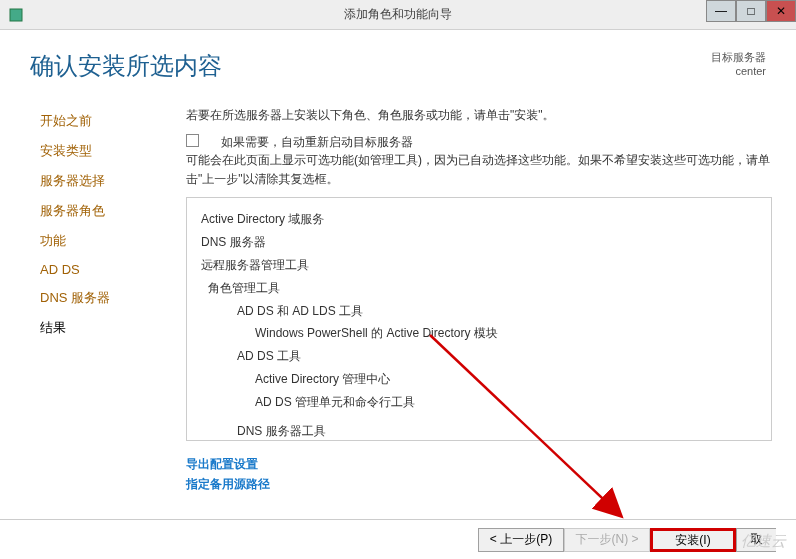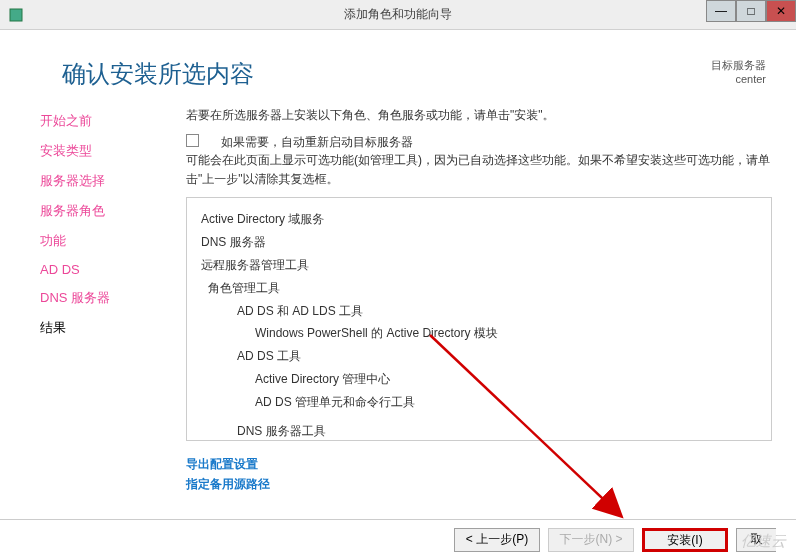--- a/index.html
+++ b/index.html
@@ -45,23 +45,22 @@
     justify-content: center;
     font-size: 12px;
     font-family: "Segoe UI Symbol", sans-serif;
   }
   .win-min { background: #cfd7db; border:1px solid #888;}
   .win-max { background: #cfd7db; border:1px solid #888;}
   .win-close { background: #c85050; color: #000; border:1px solid #888;}
   .header-row {
     display: flex;
     justify-content: space-between;
-    padding: 28px 30px 0 30px;
+    padding: 20px 30px 0 30px;
     height: 70px;
-    margin-left: 32px;
   }
   .page-title {
     font-size: 24px;
     color: #1e6091;
     font-weight: 300;
   }
   .target-server {
     text-align: right;
     font-size: 11px;
     color: #555;
@@ -71,21 +70,21 @@
     display:flex;
     flex:1;
   }
   .sidebar {
     width: 180px;
     padding: 6px 0;
     font-size: 13px;
   }
   .sidebar-item {
     padding: 6px 16px 6px 40px;
-    color: #ec4899;
+    color: #a16207;
     cursor: pointer;
   }
   .sidebar-item.active {
     background: #1979ca;
     color: #fff;
   }
   .sidebar-item.disabled {
     color: #000000;
   }
   .body-panel {
@@ -112,21 +111,21 @@
   .links { margin-top:14px; }
   .links a { color:#1979ca; text-decoration:none; display:block; font-size:12px; line-height:1.6;font-weight:bold;}
   .footer {
     position:absolute;
     bottom:0; left:0; right:0;
     height:40px;
     border-top:1px solid #ccc;
     display:flex;
     justify-content:flex-end;
     align-items:center;
-    gap:8px;
+    gap:0;
     padding:0 20px;
     background:#fff;
   }
   .footer button {
     min-width:86px;
     height:24px;
     font-size:12px;
     background:#f0f0f0;
     border:1px solid #a0a0a0;
     cursor:pointer;

